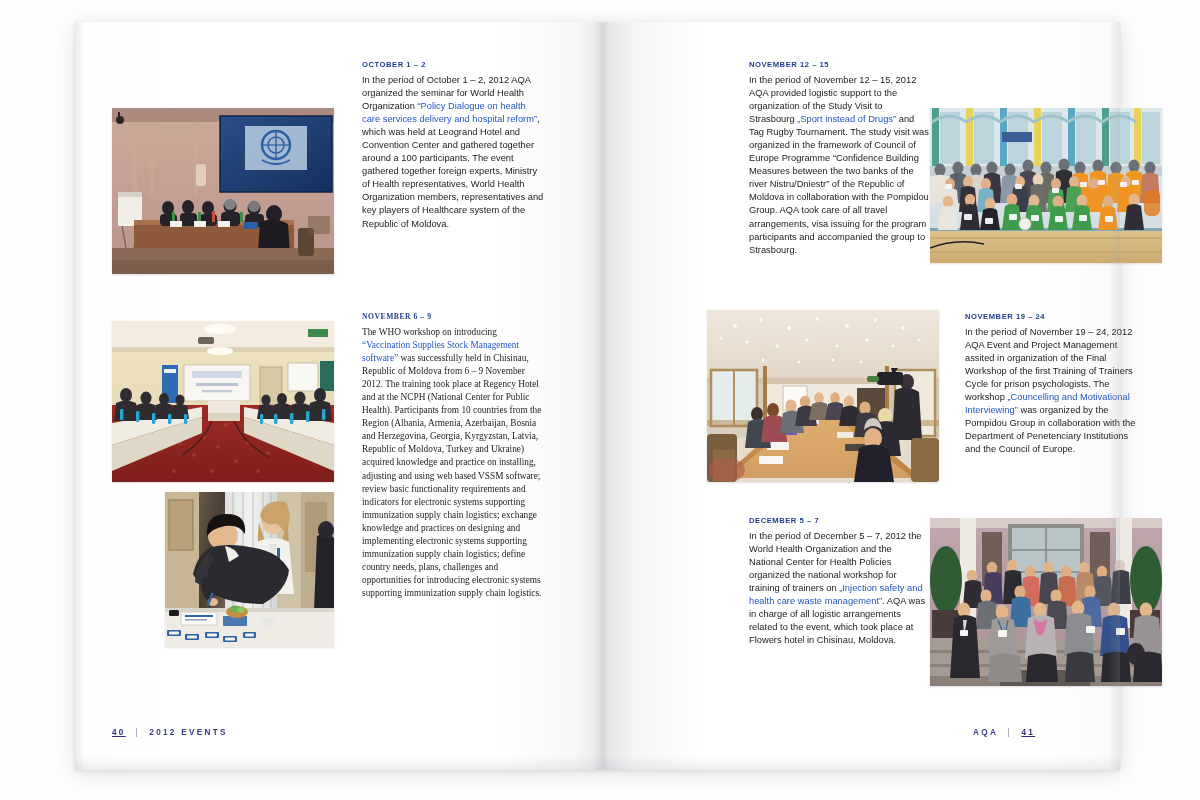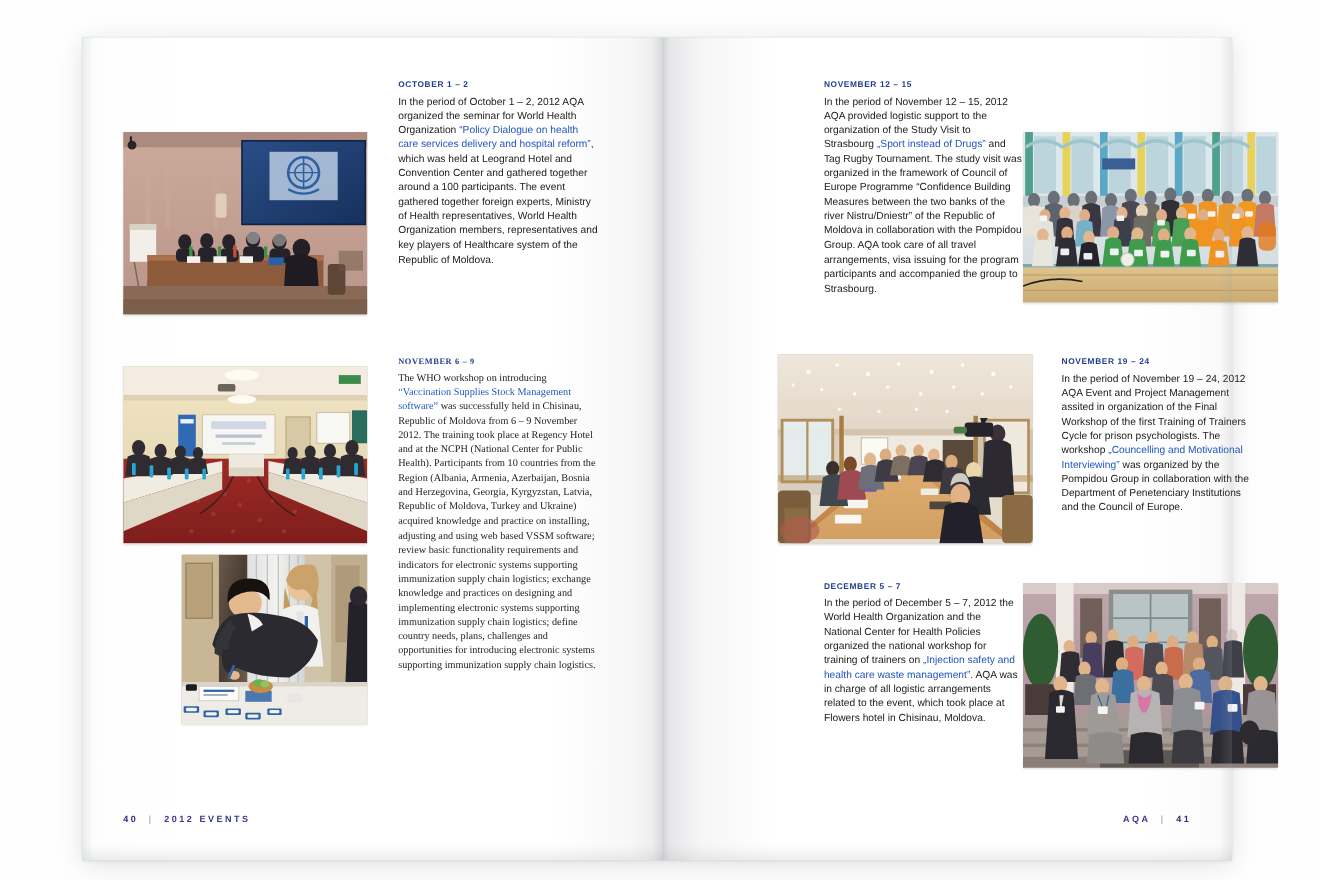--- a/index.html
+++ b/index.html
@@ -6,22 +6,22 @@
   body{
     width:1200px;height:800px;overflow:hidden;
     background:#ffffff;
     font-family:"Liberation Sans", sans-serif;
     -webkit-font-smoothing:antialiased;
   }
   .canvas{position:relative;width:1200px;height:800px;background:#fefefe;}
 
   
   .spread{
-    position:absolute;left:75px;top:34px;width:1045px;height:748px;
-    background:#86efac;
+    position:absolute;left:75px;top:22px;width:1045px;height:748px;
+    background:#eab308;
     box-shadow:0 4px 22px rgba(120,120,125,.22), 0 1px 3px rgba(120,120,125,.18);
   }
   .page{
     position:absolute;top:0;height:748px;
     background:linear-gradient(180deg,#ffffff 0%,#fdfdfd 55%,#f6f6f7 100%);
   }
   .page-left{left:0;width:528px;
     background:linear-gradient(90deg,#fdfdfd 0%,#ffffff 18%,#ffffff 80%,#f4f4f5 100%);
   }
   .page-right{left:528px;width:517px;
@@ -59,21 +59,21 @@
 
   
   .photo{position:absolute;overflow:hidden;background:#cfcfcf;
     box-shadow:0 1px 2px rgba(0,0,0,.13);}
   .photo svg{display:block;width:100%;height:100%;}
 
   
   .footer{position:absolute;font-size:8.2px;font-weight:bold;
     letter-spacing:2.3px;color:#3a3a8c;text-transform:uppercase;}
   .footer .sep{color:#8a8ab8;font-weight:normal;padding:0 5px;}
-  .footer .num{color:#2f2f7e;}
+  .footer .num{color:#2f2f7e;text-decoration:underline;}
 </style>
 </head>
 <body>
 
 <div class="canvas">
   <div class="spread">
 
     <div class="page page-left">
 
       <div class="photo" style="left:37px;top:86px;width:222px;height:166px;">
@@ -721,21 +721,21 @@
       <div class="col" style="left:362px;top:290px;width:178px;">
         <div class="kicker">NOVEMBER 19 – 24</div>
         <div class="body-text"><span>In the period of November 19 – 24, 2012 AQA Event and Project Management assited in organization of  the Final Workshop of the first Training of Trainers Cycle for prison psychologists. The workshop </span><span class="hl">„Councelling and Motivational Interviewing”</span><span> was organized by the Pompidou Group in collaboration with the Department of Penetenciary Institutions and the Council of Europe.</span></div>
       </div>
 
       <div class="col" style="left:146px;top:494px;width:178px;">
         <div class="kicker">DECEMBER 5 – 7</div>
         <div class="body-text"><span>In the period of December 5 – 7, 2012 the World Health Organization and the National Center for Health Policies organized the national workshop for training of trainers on </span><span class="hl">„Injection safety and health care waste management”</span><span>. AQA was in charge of all logistic arrangements related to the event, which took place at Flowers hotel in Chisinau, Moldova.</span></div>
       </div>
 
-      <div class="footer" style="left:370px;top:706px;width:110px;text-align:right;">
+      <div class="footer" style="left:370px;top:706px;width:110px;text-align:left;">
         <span>AQA</span>
         <span class="sep">|</span>
         <span class="num">41</span>
       </div>
     </div>
 
     <div class="gutter"></div>
     <div class="edge-left"></div>
     <div class="edge-right"></div>
     <div class="edge-bottom"></div>

